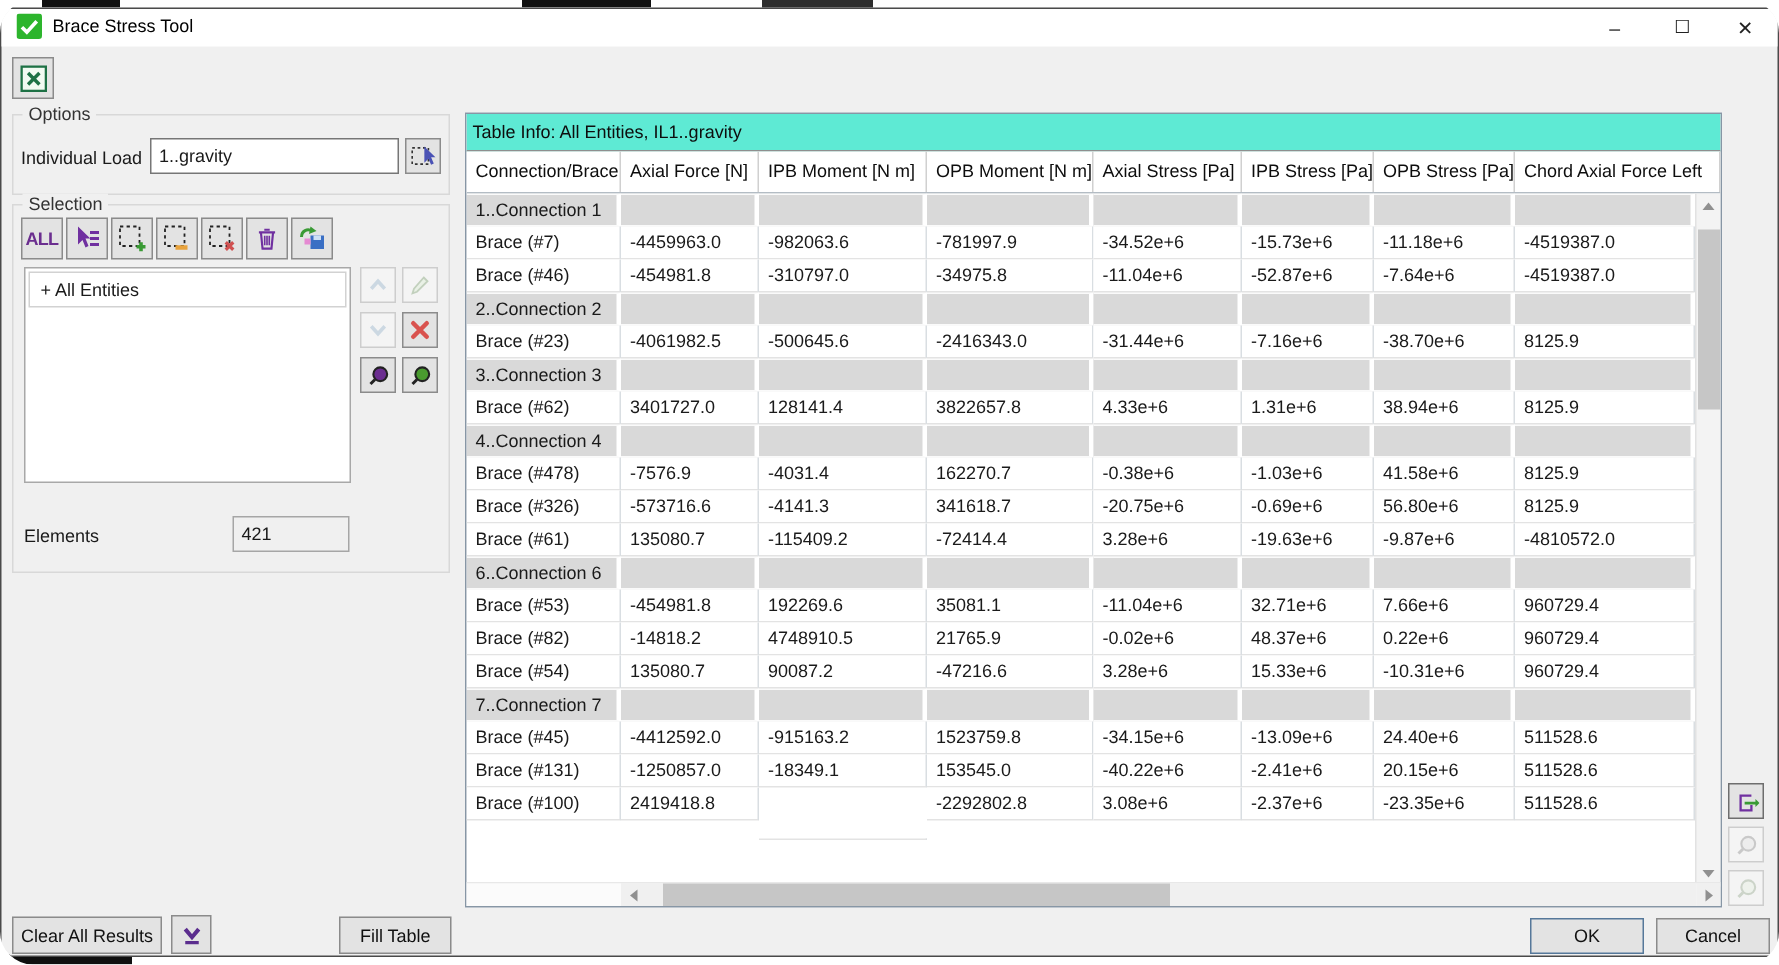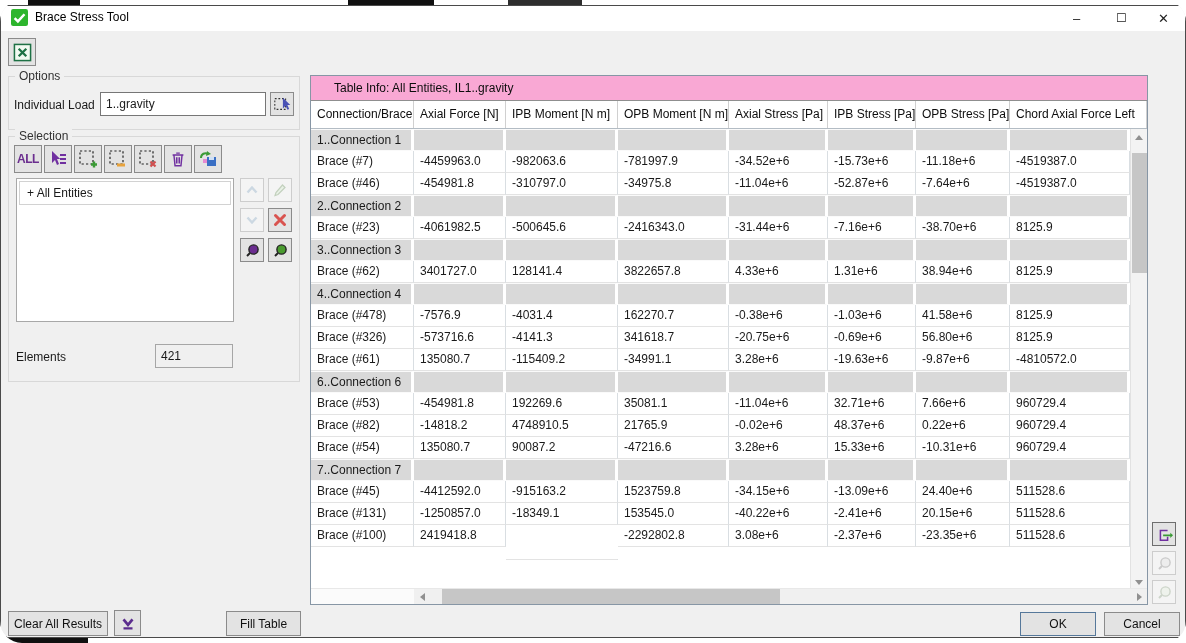--- a/index.html
+++ b/index.html
@@ -19,21 +19,21 @@
   .textfield{position:absolute;background:#fff;border:1px solid #767676;box-sizing:border-box;
              padding:0 5px;line-height:22px;white-space:nowrap;overflow:hidden;}
   .flatfield{position:absolute;background:#f0f0f0;border:1px solid #a6a6a6;box-sizing:border-box;
              padding:0 5px;line-height:22px;}
   .label{position:absolute;color:#1a1a1a;}
   .listbox{position:absolute;background:#fff;border:1px solid #a8a8a8;box-sizing:border-box;}
   .tree-item{margin:2px;border:1px solid #d2d2d2;height:22px;line-height:22px;padding-left:7px;}
   
   .table-panel{position:absolute;left:310px;top:75px;width:838px;height:530px;background:#fff;
                border:1px solid #8796a5;box-sizing:border-box;overflow:hidden;}
-  .info-bar{height:24px;background:#f9a8d4;border-bottom:1px solid #8f8f8f;line-height:24px;padding-left:23px;color:#0d0d0d;}
+  .info-bar{height:24px;background:#5eead4;border-bottom:1px solid #8f8f8f;line-height:24px;padding-left:4px;color:#0d0d0d;}
   .hdr{display:flex;height:27px;background:#fff;border-bottom:1px solid #b3bcc4;}
   .hcell{box-sizing:border-box;border-right:1px solid #d0d0d0;line-height:26px;padding-left:6px;
          white-space:nowrap;overflow:hidden;color:#0d0d0d;}
   .bodywrap{position:relative;display:flex;height:462px;}
   .rows{width:819px;overflow:hidden;}
   .trow{display:flex;height:22px;box-sizing:border-box;}
   .tcell{box-sizing:border-box;line-height:21px;padding-left:6px;white-space:nowrap;overflow:hidden;
          border-right:1px solid #d9dee2;border-bottom:1px solid #e3e3e3;background:#fff;}
   .trow.group .tcell{background:#d9d9d9;border-right:3px solid #fff;border-bottom:1px solid #fafafa;border-top:1px solid #fafafa;}
   .vscroll{position:absolute;right:0;top:0;width:17px;height:462px;background:#f3f3f3;border-left:1px solid #e2e2e2;box-sizing:border-box;}
@@ -320,21 +320,21 @@
             <div class="tcell" style="width: 111px;">341618.7</div>
             <div class="tcell" style="width: 99px;">-20.75e+6</div>
             <div class="tcell" style="width: 88px;">-0.69e+6</div>
             <div class="tcell" style="width: 94px;">56.80e+6</div>
             <div class="tcell" style="flex: 1 1 0%;">8125.9</div>
           </div>
           <div class="trow">
             <div class="tcell" style="width: 103px;">Brace (#61)</div>
             <div class="tcell" style="width: 92px;">135080.7</div>
             <div class="tcell" style="width: 112px;">-115409.2</div>
-            <div class="tcell" style="width: 111px;">-34991.1</div>
+            <div class="tcell" style="width: 111px;">-72414.4</div>
             <div class="tcell" style="width: 99px;">3.28e+6</div>
             <div class="tcell" style="width: 88px;">-19.63e+6</div>
             <div class="tcell" style="width: 94px;">-9.87e+6</div>
             <div class="tcell" style="flex: 1 1 0%;">-4810572.0</div>
           </div>
           <div class="trow group">
             <div class="tcell" style="width: 103px;">6..Connection 6</div>
             <div class="tcell" style="width: 92px;"></div>
             <div class="tcell" style="width: 112px;"></div>
             <div class="tcell" style="width: 111px;"></div>

